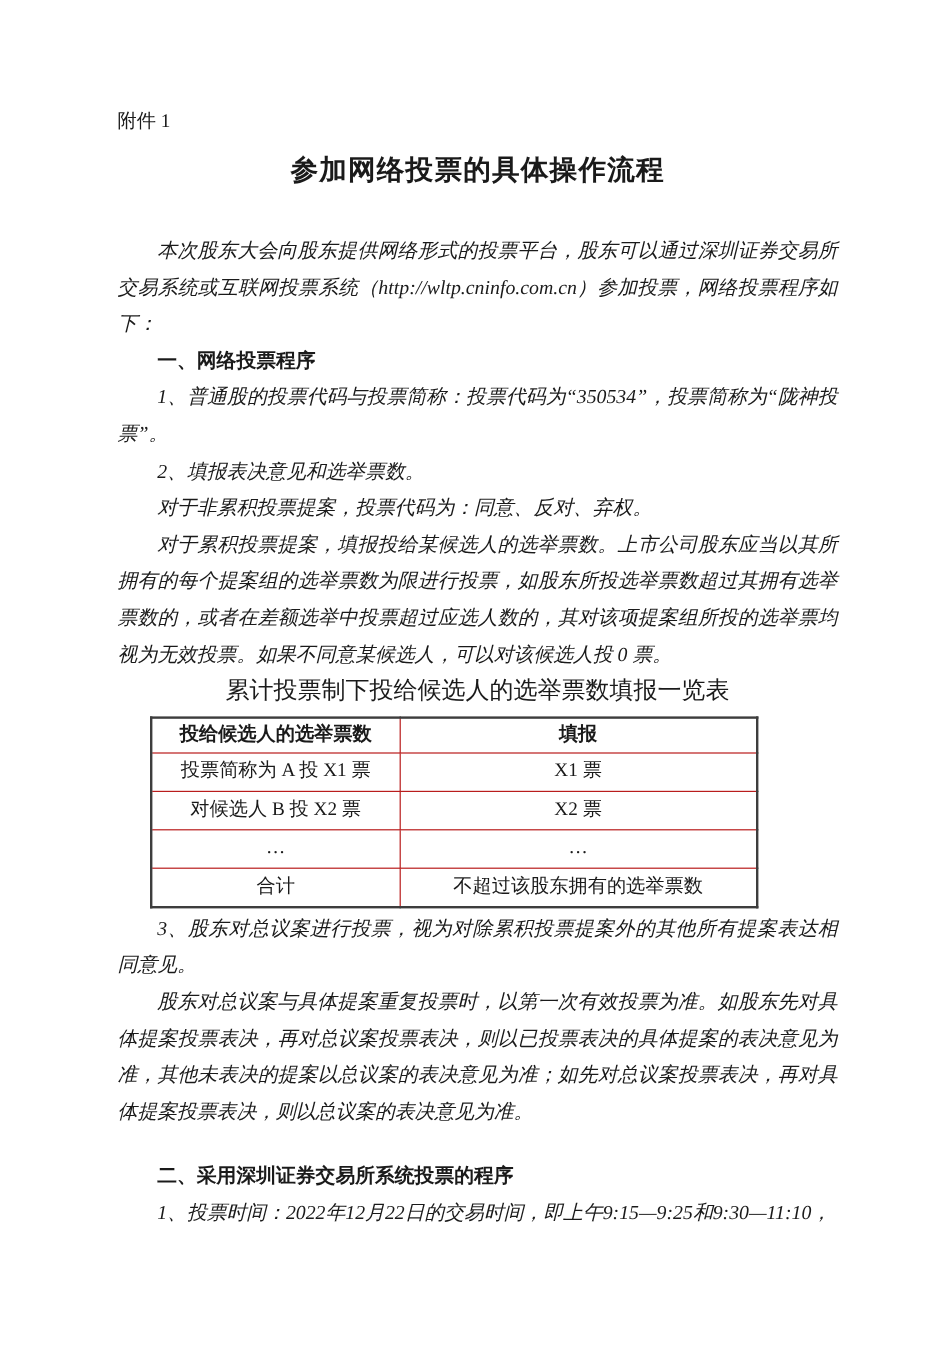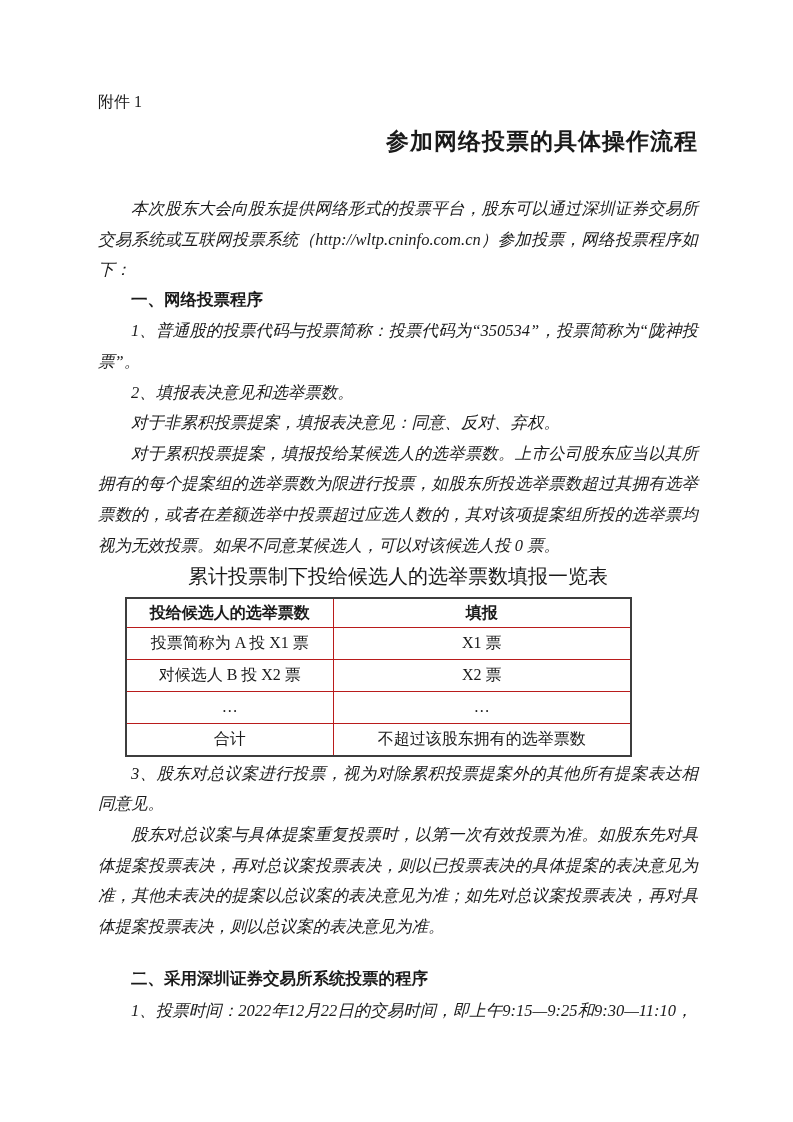--- a/index.html
+++ b/index.html
@@ -27,37 +27,37 @@
     font-size: 16px;
     line-height: 24px;
     text-align: left;
   }
   .doc-title {
     margin: 10px 0 0 0;
     font-family: "Liberation Sans", "DejaVu Sans", sans-serif;
     font-weight: bold;
     font-size: 23px;
     line-height: 34px;
-    text-align: right;
+    text-align: center;
     letter-spacing: 1px;
   }
   .para {
     margin: 0;
     font-size: 16.5px;
     line-height: 30.6px;
     text-align: justify;
     text-indent: 33px;
     font-style: italic;
   }
   .intro {
     margin-top: 36px;
   }
   .heading {
     margin: 0;
-    font-family: Liberation Mono, monospace;
+    font-family: Liberation Serif, serif;
     font-weight: bold;
     font-size: 16.5px;
     line-height: 30.6px;
     text-indent: 33px;
     text-align: left;
   }
   .heading-2 {
     margin-top: 23px;
   }
   .table-caption {
@@ -110,21 +110,21 @@
     <h1 class="doc-title">参加网络投票的具体操作流程</h1>
 
     <p class="para intro">本次股东大会向股东提供网络形式的投票平台，股东可以通过深圳证券交易所交易系统或互联网投票系统（http://wltp.cninfo.com.cn）参加投票，网络投票程序如下：</p>
 
     <h2 class="heading">一、网络投票程序</h2>
 
     <p class="para">1、普通股的投票代码与投票简称：投票代码为“350534”，投票简称为“陇神投票”。</p>
 
     <p class="para">2、填报表决意见和选举票数。</p>
 
-    <p class="para">对于非累积投票提案，填报表决意见：同意、反对、弃权。</p>
+    <p class="para">对于非累积投票提案，投票代码为：同意、反对、弃权。</p>
 
     <p class="para">对于累积投票提案，填报投给某候选人的选举票数。上市公司股东应当以其所拥有的每个提案组的选举票数为限进行投票，如股东所投选举票数超过其拥有选举票数的，或者在差额选举中投票超过应选人数的，其对该项提案组所投的选举票均视为无效投票。如果不同意某候选人，可以对该候选人投 0 票。</p>
 
     <p class="table-caption">累计投票制下投给候选人的选举票数填报一览表</p>
 
     <table class="vote-table">
       <colgroup>
         <col class="c1">
         <col class="c2">
       </colgroup>

